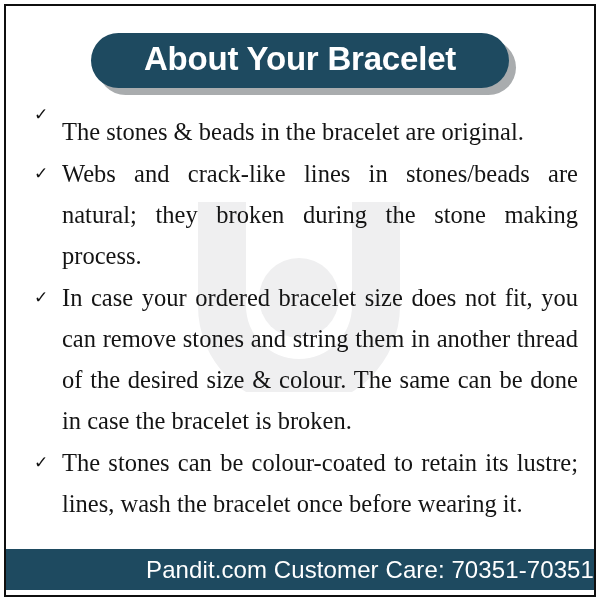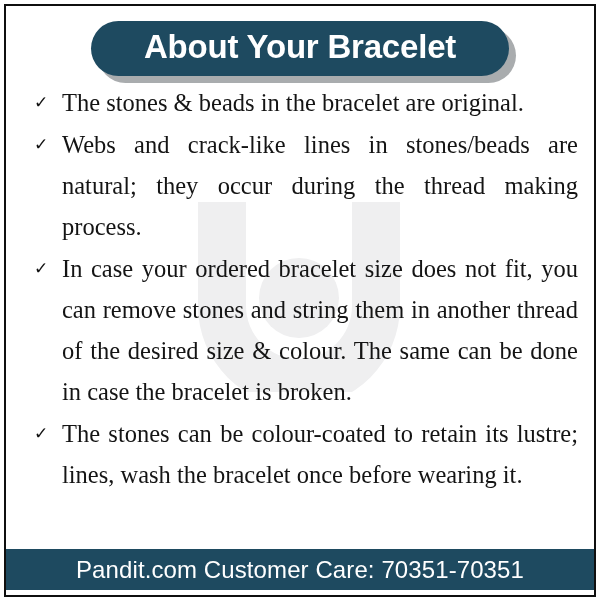--- a/index.html
+++ b/index.html
@@ -49,21 +49,21 @@
 
   
   .header-zone {
     position: relative;
     z-index: 2;
     height: 68px;
     flex: 0 0 auto;
     display: flex;
     align-items: center;
     justify-content: center;
-    padding-top: 8px;
+    padding-top: 20px;
   }
   .title-pill-wrap {
     position: relative;
     display: inline-block;
   }
   .title-pill-shadow {
     position: absolute;
     left: 7px;
     top: 7px;
     right: -7px;
@@ -120,36 +120,36 @@
     flex: 1 1 auto;
     font-family: "Liberation Serif", "DejaVu Serif", serif;
     font-size: 24.5px;
     line-height: 41px;
     color: #141414;
     text-align: justify;
     text-justify: inter-word;
     hyphens: none;
     padding-right: 2px;
   }
-  .btext.nojust { text-align: left; }
+  .btext.nojust { text-align: left; margin-top: 17px; }
 
   
   .footer-zone {
     position: relative;
     z-index: 2;
     flex: 0 0 auto;
     padding: 0 0 5px 0;
     background: #ffffff;
   }
   .footer-bar {
     background: #1e4a60;
     height: 41px;
     display: flex;
     align-items: center;
-    justify-content: center;
+    justify-content: flex-end;
   }
   .footer-text {
     font-family: "Liberation Sans", "DejaVu Sans", sans-serif;
     font-size: 24px;
     line-height: 30px;
     color: #ffffff;
     white-space: nowrap;
     letter-spacing: 0.1px;
   }
 </style>
@@ -177,21 +177,21 @@
 
     <div class="body-zone">
 
       <div class="bullet">
         <span class="check">✓</span>
         <span class="btext nojust">The stones &amp; beads in the bracelet are original.</span>
       </div>
 
       <div class="bullet">
         <span class="check">✓</span>
-        <span class="btext">Webs and crack-like lines in stones/beads are natural; they occur during the thread making process.</span>
+        <span class="btext">Webs and crack-like lines in stones/beads are natural; they broken during the stone making process.</span>
       </div>
 
       <div class="bullet">
         <span class="check">✓</span>
         <span class="btext">In case your ordered bracelet size does not fit, you can remove stones and string them in another thread of the desired size &amp; colour. The same can be done in case the bracelet is broken.</span>
       </div>
 
       <div class="bullet">
         <span class="check">✓</span>
         <span class="btext">The stones can be colour-coated to retain its lustre; lines, wash the bracelet once before wearing it.</span>

